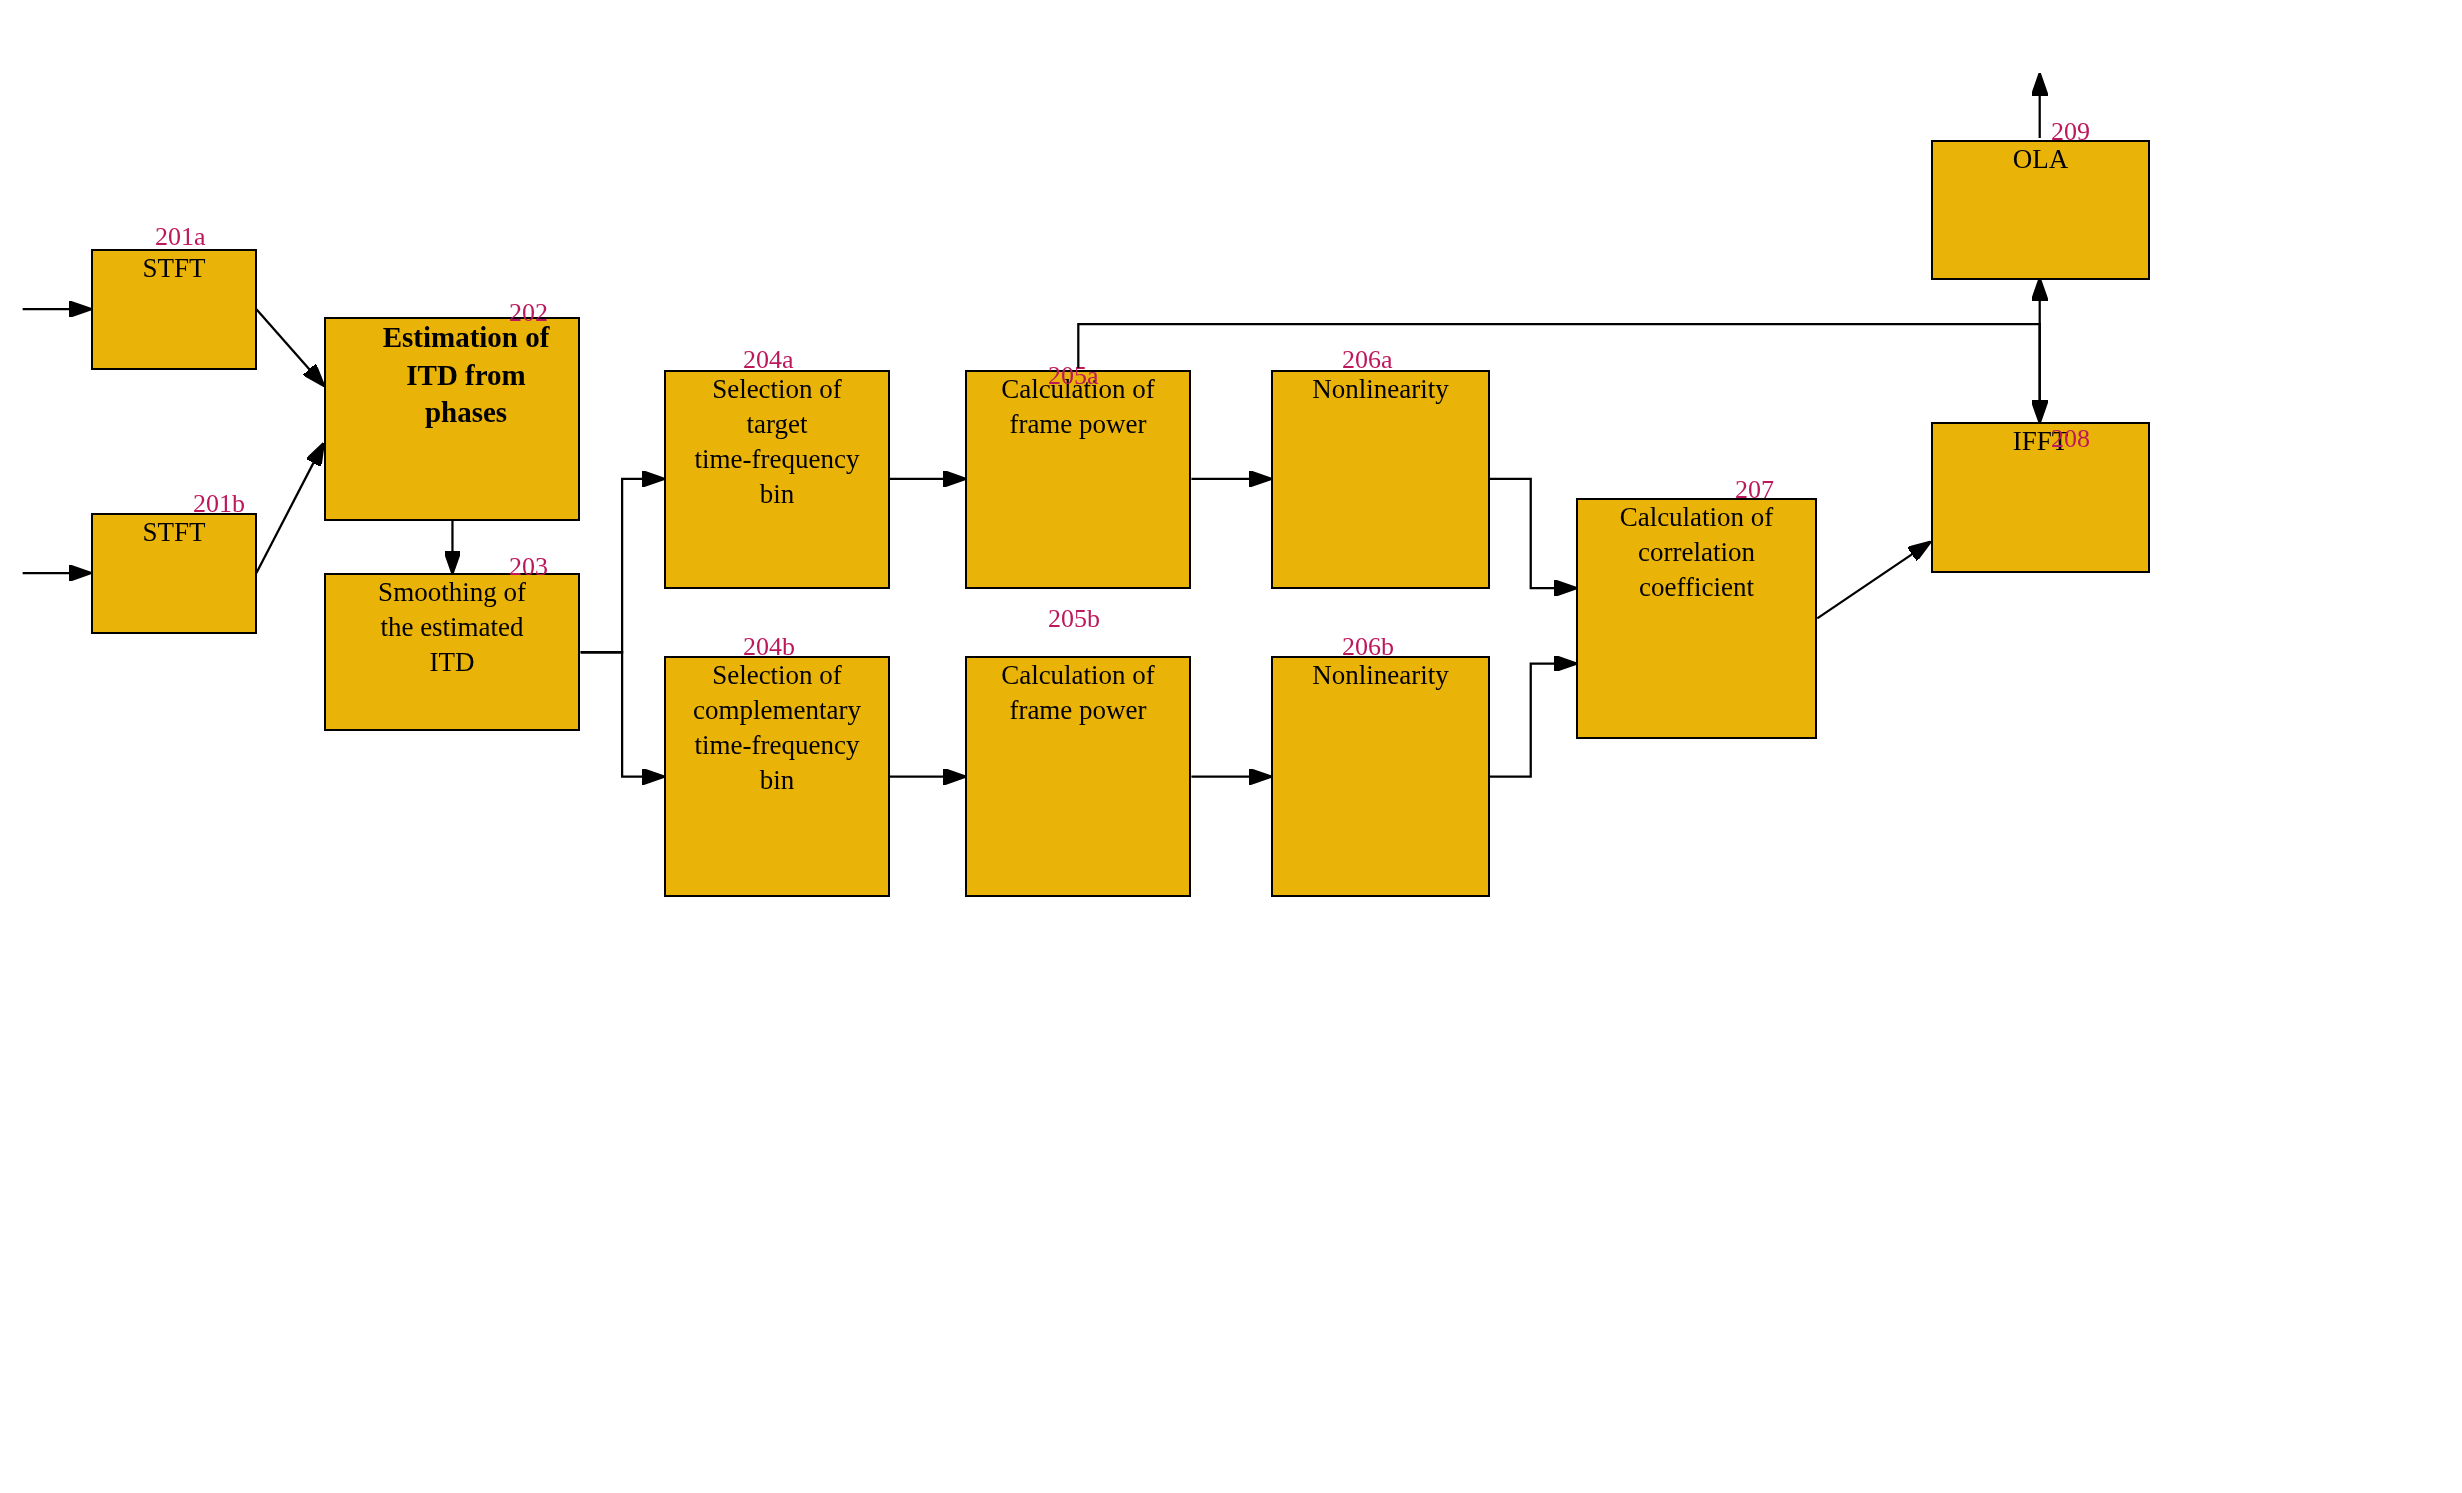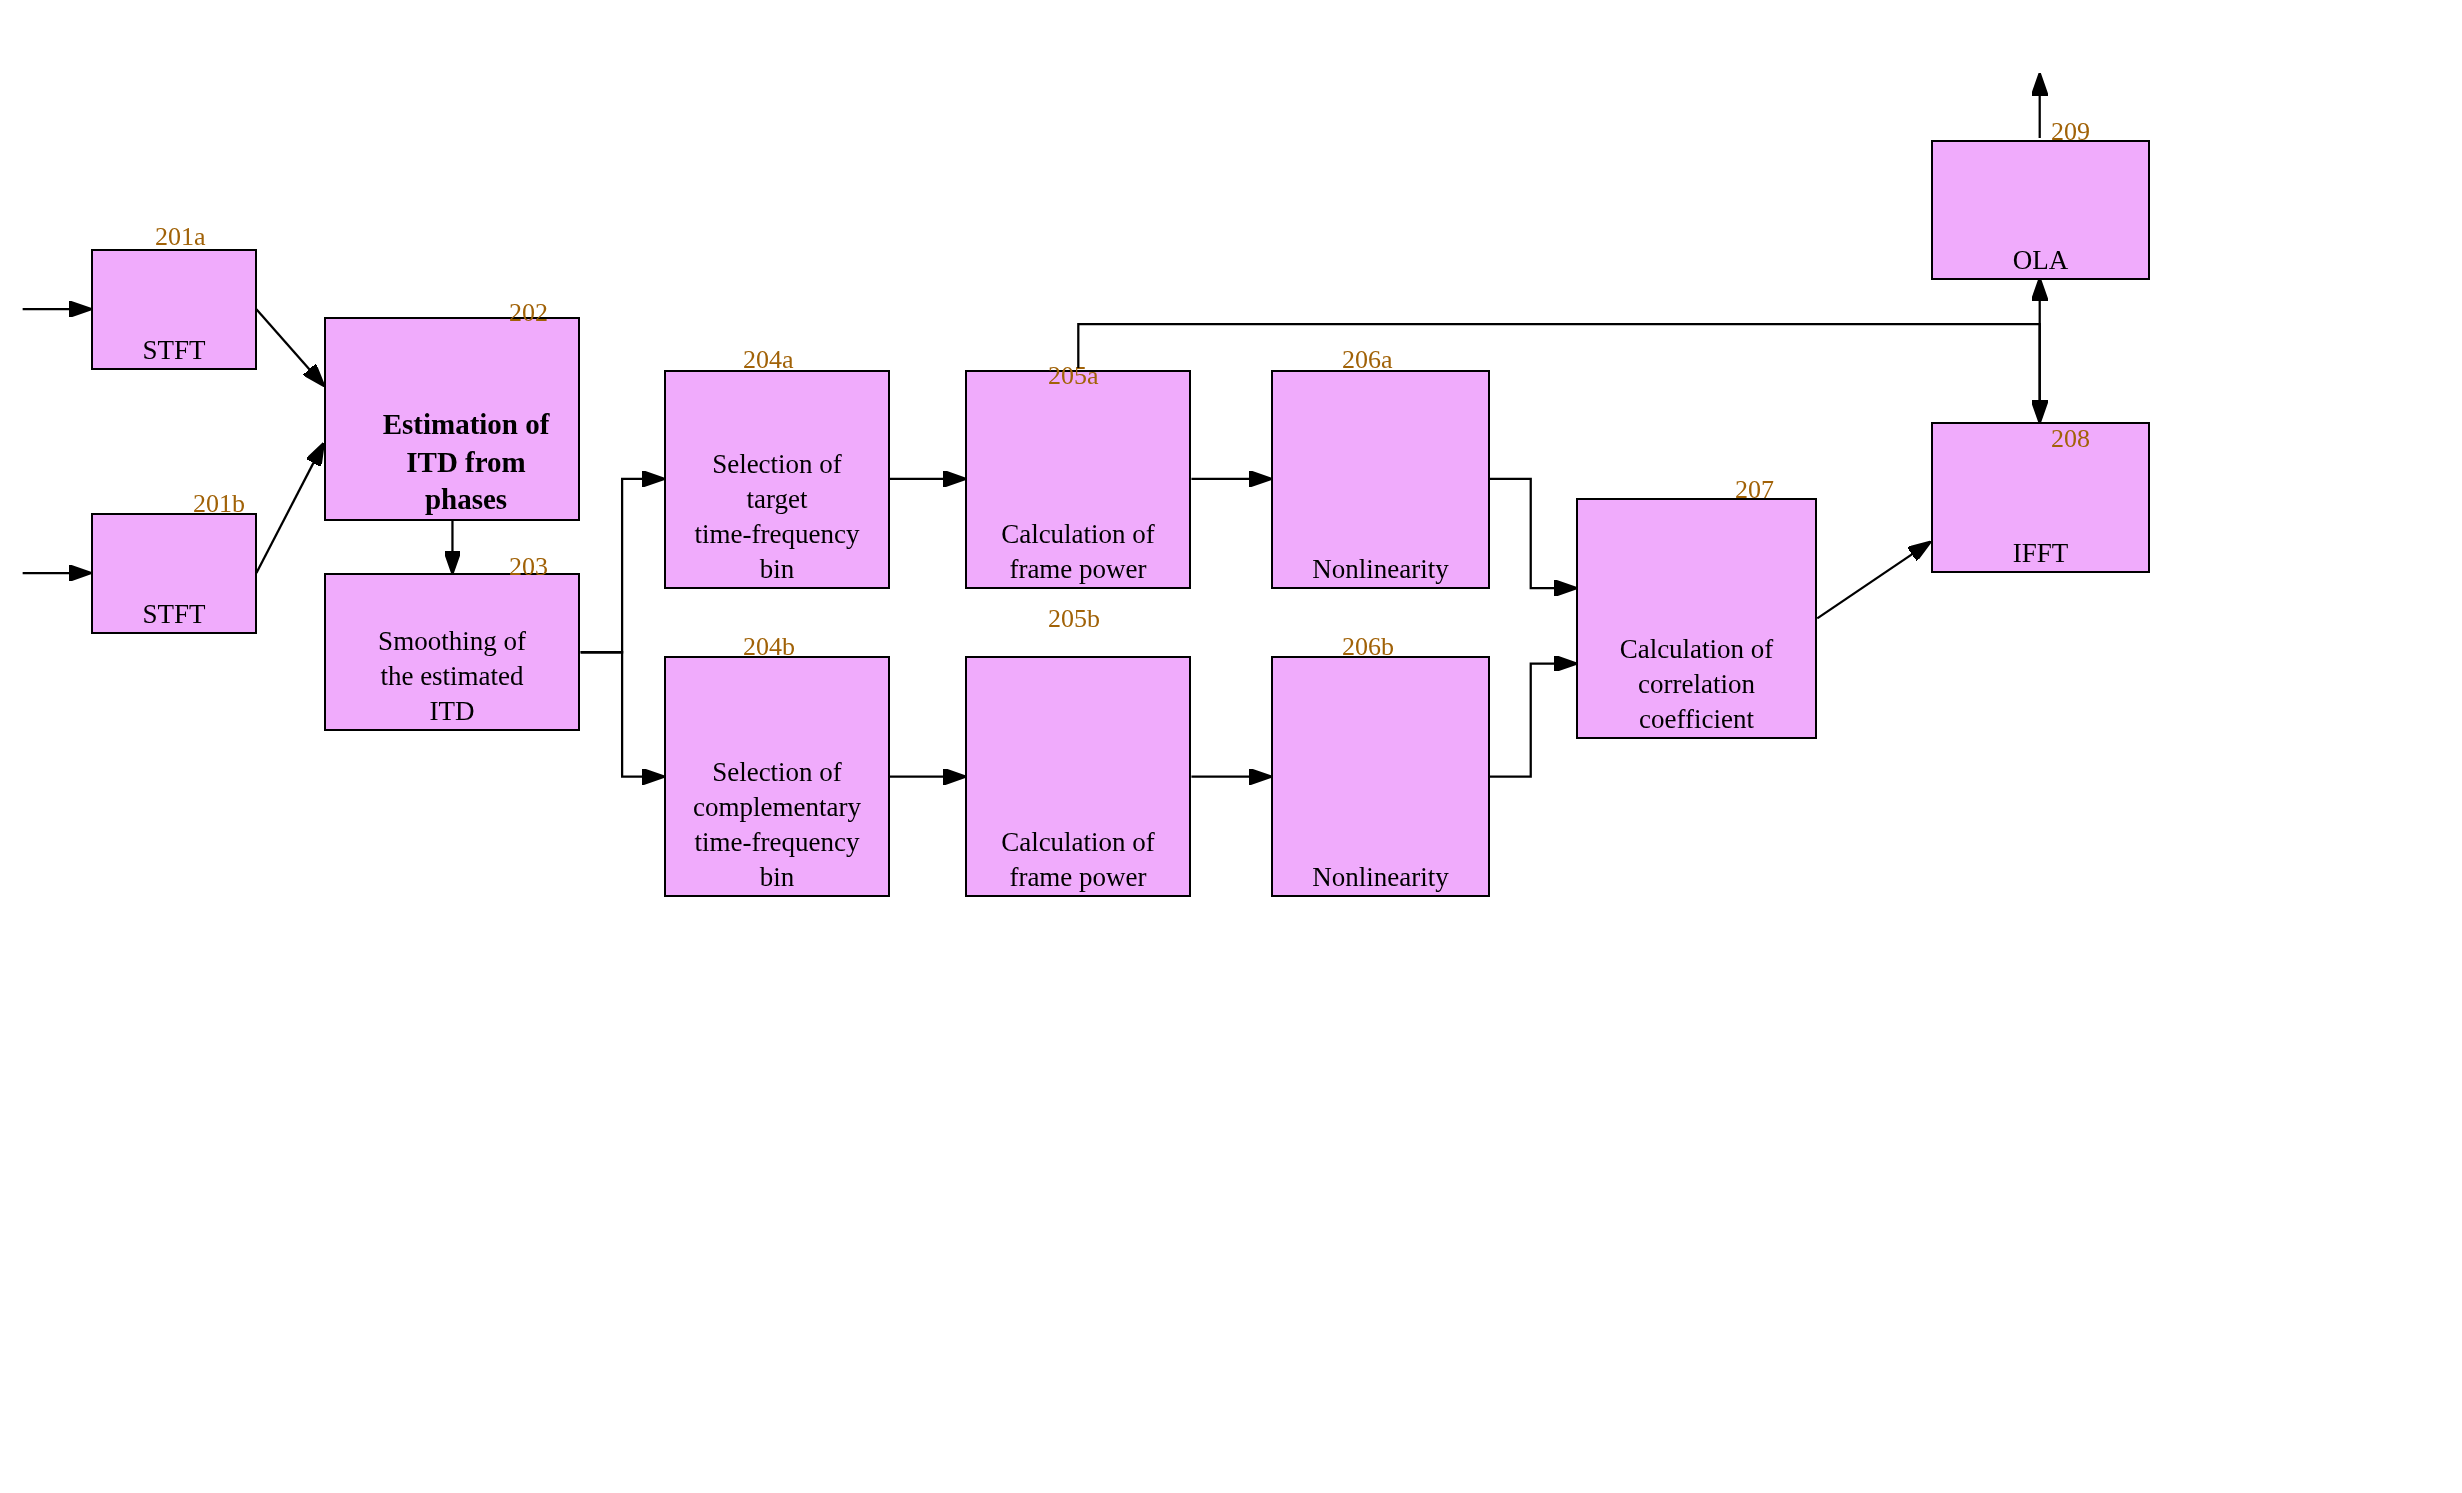--- a/index.html
+++ b/index.html
@@ -15,39 +15,39 @@
     .diagram {
       position: absolute;
       top: 0; left: 0;
       width: 2462px;
       height: 1493px;
     }
 
     .box {
       position: absolute;
       border: 2.3px solid #000;
-      background: #f0abfc;
+      background: #eab308;
       display: flex;
-      align-items: flex-end;
+      align-items: flex-start;
       justify-content: center;
       text-align: center;
       font-size: 27px;
       line-height: 1.3;
     }
 
     .box.bold-title {
       font-weight: bold;
       padding-left: 28px;
     }
 
     .label {
       position: absolute;
       font-size: 26px;
       font-family: 'Times New Roman', Times, serif;
-      color: #a16207;
+      color: #be185d;
     }
 
     svg.arrows {
       position: absolute;
       top: 0; left: 0;
       width: 2462px;
       height: 1493px;
       overflow: visible;
       pointer-events: none;
     }

